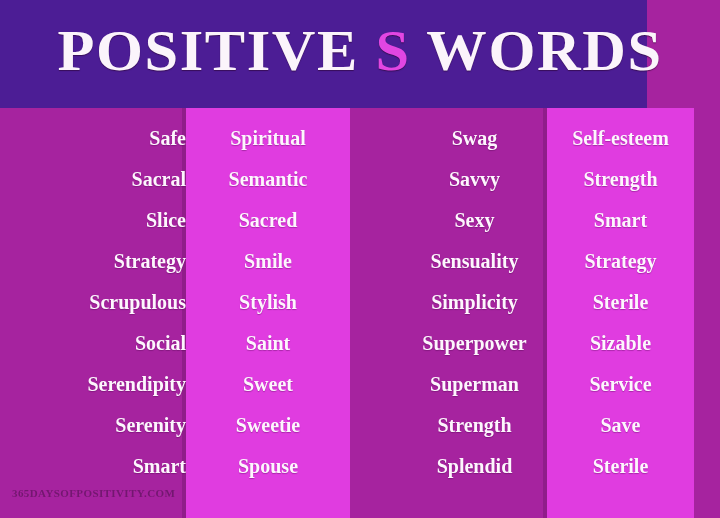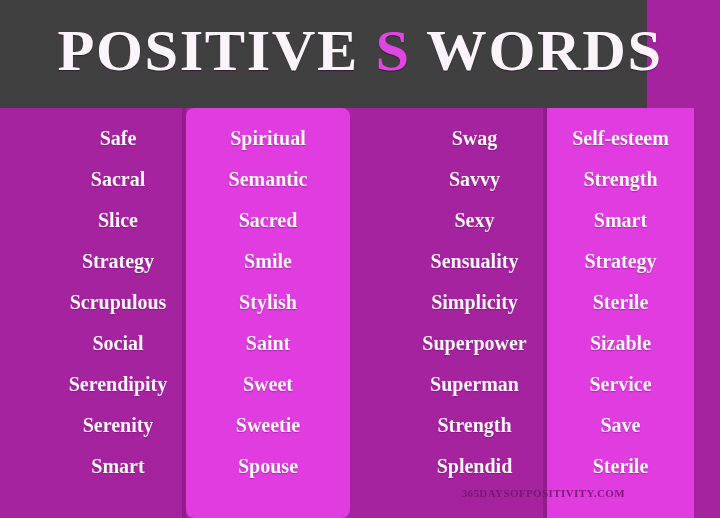--- a/index.html
+++ b/index.html
@@ -19,21 +19,21 @@
     background: #A6239F;
   }
 
   
   #header-band {
     position: absolute;
     left: 0;
     top: 0;
     width: 647px;
     height: 108px;
-    background: #404040;
+    background: #4c1d95;
     z-index: 5;
   }
   #poster-title {
     position: absolute;
     left: 0;
     top: 22px;
     width: 720px;
     text-align: center;
     font-family: "Liberation Serif", "DejaVu Serif", serif;
     font-weight: bold;
@@ -54,21 +54,21 @@
   .col {
     position: absolute;
     top: 108px;
     height: 410px;
     box-sizing: border-box;
   }
   .col-dark { background: #A6239F; }
   .col-light { background: #E03CE0; }
 
   #col-1 { left: 0px;   width: 186px; }
-  #col-2 { left: 186px; width: 164px; border-radius: 8px; }
+  #col-2 { left: 186px; width: 164px; }
   #col-3 { left: 370px; width: 177px; margin-left: 16px; }
   #col-4 { left: 547px; width: 147px; }
 
   
   .seam {
     position: absolute;
     top: 108px;
     height: 410px;
     width: 4px;
     background: rgba(92,17,89,0.30);
@@ -89,30 +89,30 @@
     font-family: "Liberation Serif", "DejaVu Serif", serif;
     font-weight: bold;
     font-size: 20px;
     line-height: 41px;
     height: 41px;
     color: #FDF6FD;
     white-space: nowrap;
     overflow: hidden;
     text-shadow: 0 1px 1px rgba(70,0,70,0.35);
   }
-  .align-left   { text-align: center; padding-left: 50px; }
+  .align-left   { text-align: right; padding-left: 50px; }
   .align-center { text-align: center; }
 
   
   #watermark {
     position: absolute;
-    left: 5px;
+    left: 12px;
     top: 487px;
     width: 620px;
-    text-align: right;
+    text-align: left;
     font-family: "Liberation Serif", "DejaVu Serif", serif;
     font-weight: bold;
     font-size: 11px;
     letter-spacing: 0.4px;
     color: #6B1668;
     opacity: 0.85;
     z-index: 6;
   }
 </style>
 </head>

